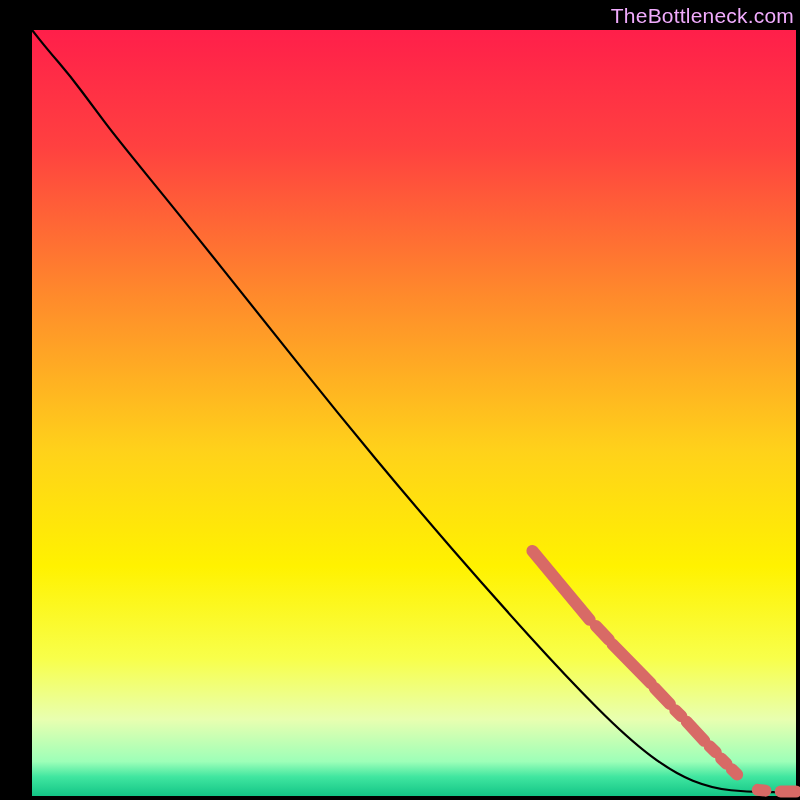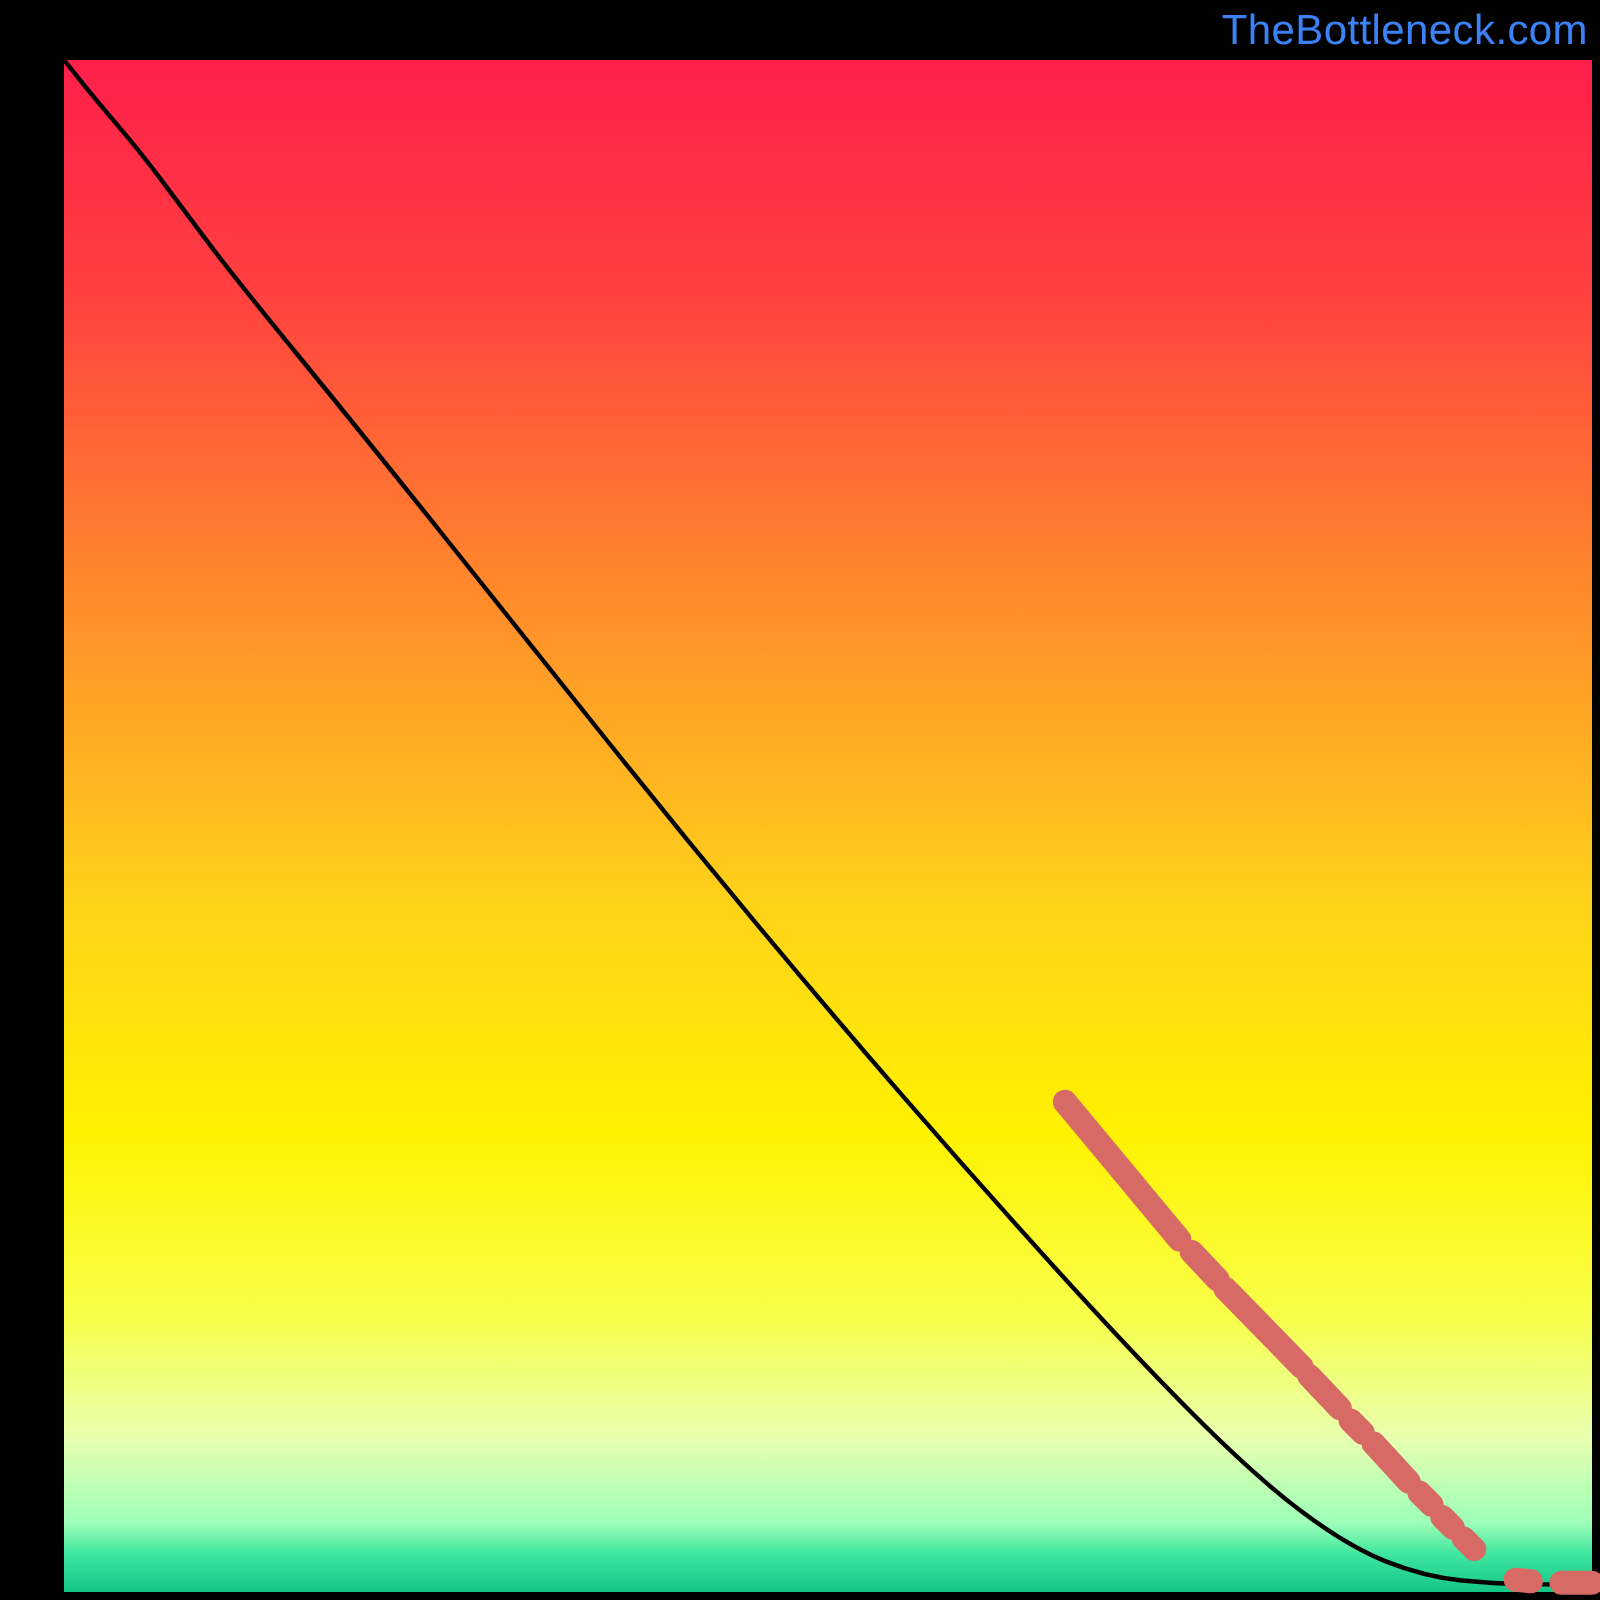--- a/index.html
+++ b/index.html
@@ -15,21 +15,21 @@
     width: 800px;
     height: 800px;
     background: #000;
   }
   .watermark {
     position: absolute;
     top: 4px;
     right: 6px;
     font-family: Arial, Helvetica, sans-serif;
     font-size: 21px;
-    color: #3b82f6;
+    color: #f0abfc;
     letter-spacing: 0.2px;
     user-select: none;
   }
   svg {
     position: absolute;
     left: 0;
     top: 0;
   }
 </style>
 </head>

